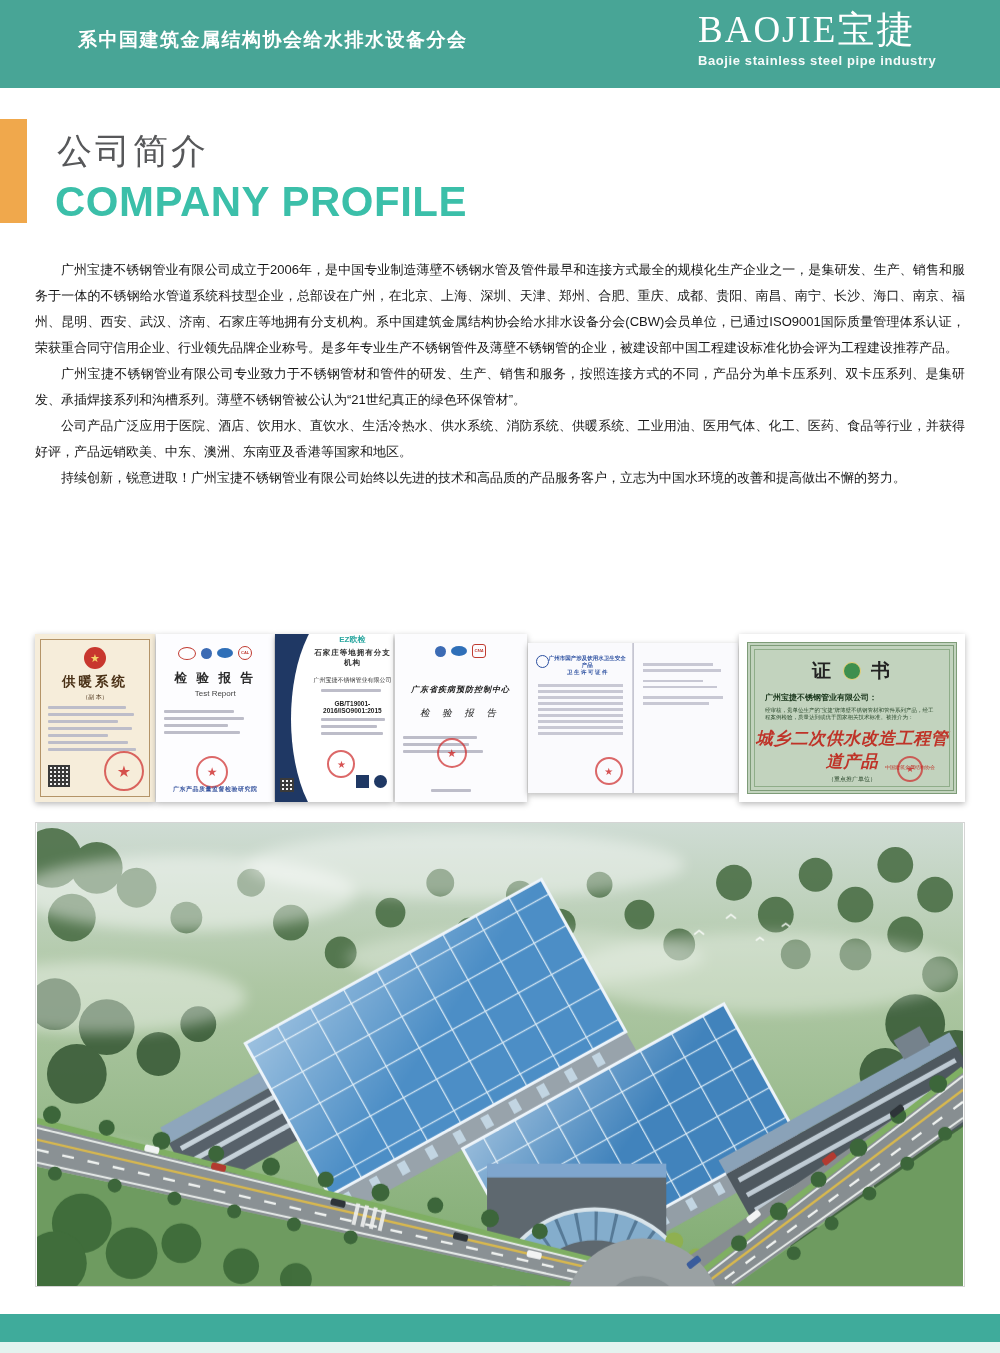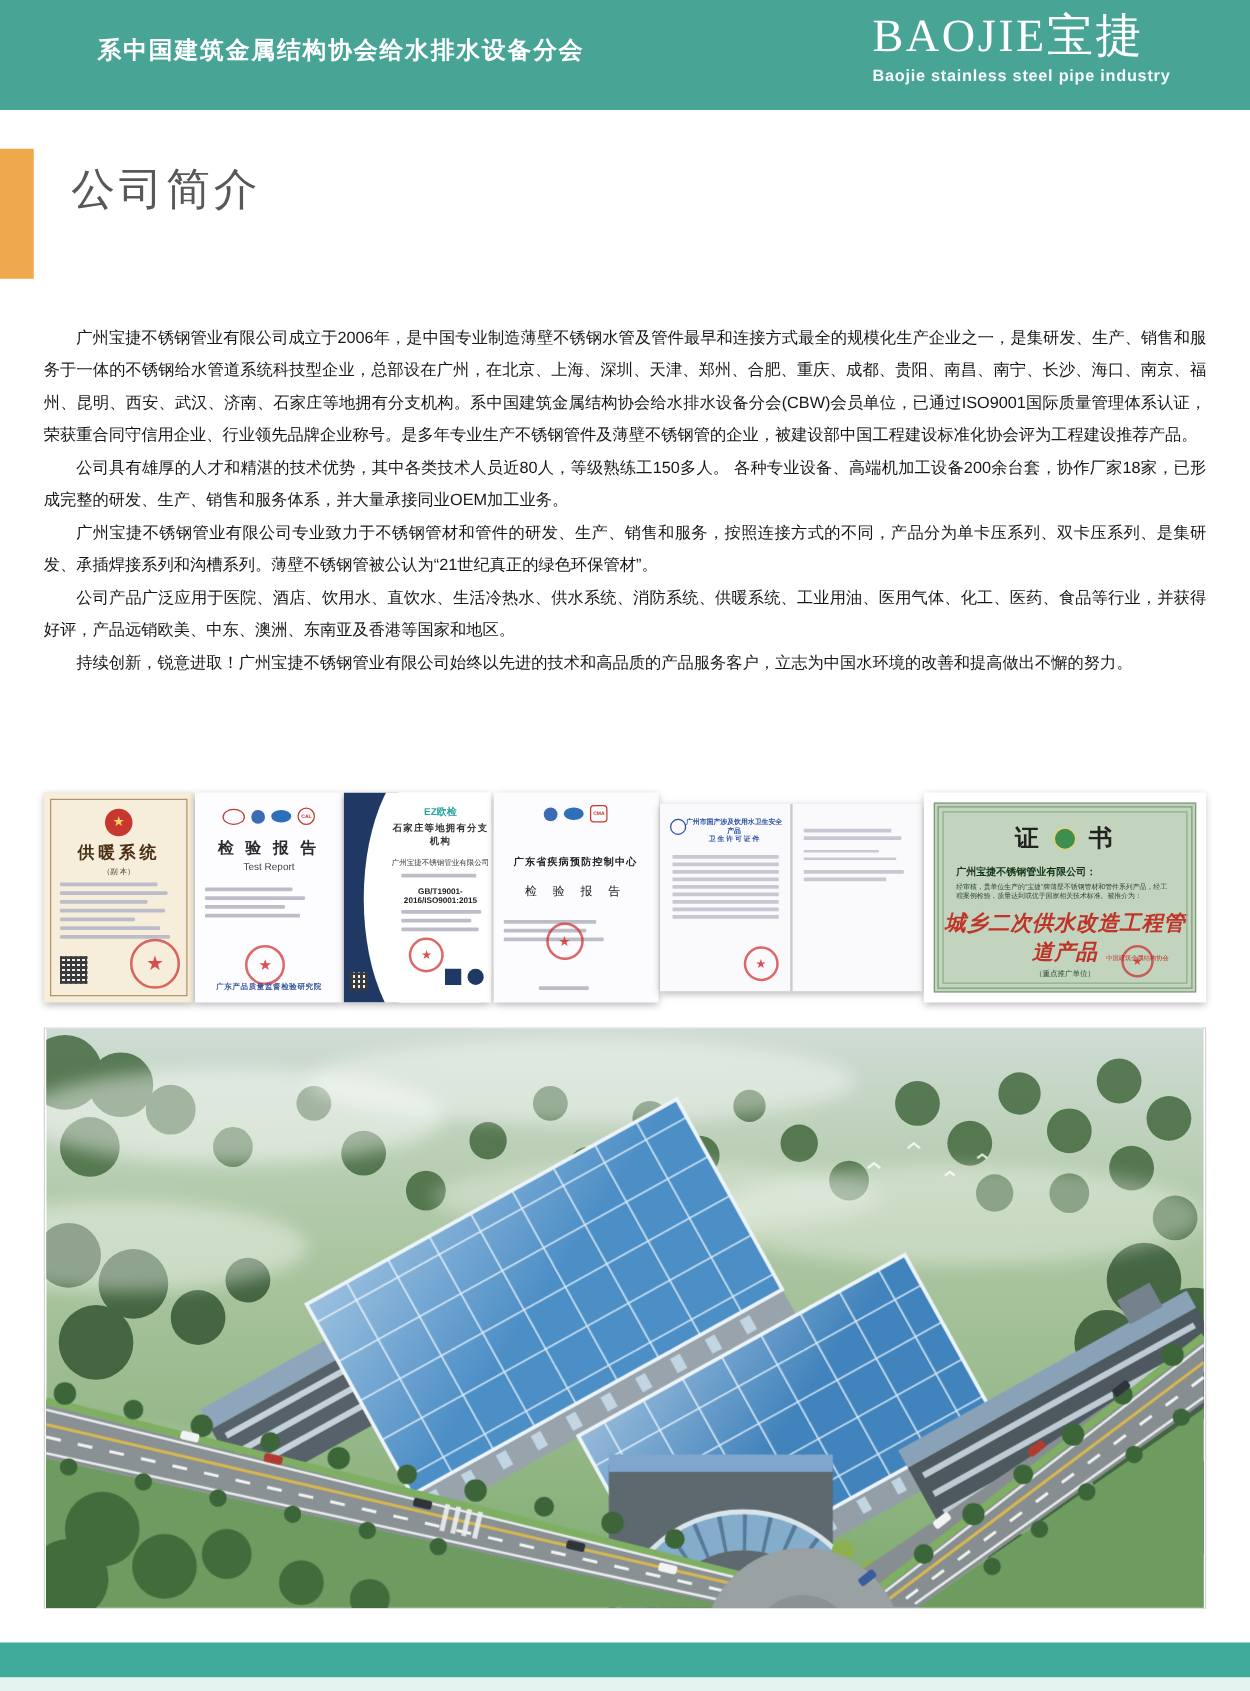--- a/index.html
+++ b/index.html
@@ -59,28 +59,28 @@
   .test-sub{text-align:center;font-size:8px;color:#444;margin-top:2px;}
   .issuer{position:absolute;bottom:8px;left:0;right:0;text-align:center;font-size:6px;
           color:#3A57A0;font-weight:bold;letter-spacing:.5px;}
 
   
   .c-iso{width:118px;height:168px;background:#ffffff;}
   .iso-band{position:absolute;left:0;top:0;width:44px;height:168px;background:#1F3864;}
   .iso-arc{position:absolute;left:16px;top:-30px;width:110px;height:230px;border-radius:50%;
            background:#ffffff;}
   .iso-content{position:absolute;left:36px;top:0;right:0;}
-  .iso-logo{text-align:center;font-size:8px;font-weight:bold;color:#2BA7A0;margin-top:10px;}
+  .iso-logo{text-align:center;font-size:8px;font-weight:bold;color:#2BA7A0;}
   .iso-title{text-align:center;font-size:7.5px;font-weight:bold;color:#333;letter-spacing:1px;margin-top:3px;}
   .iso-company{text-align:center;font-size:6px;color:#333;margin-top:8px;}
   .iso-std{text-align:center;font-size:6.5px;font-weight:bold;color:#222;margin-top:8px;}
   .iso-sq{position:absolute;width:13px;height:13px;background:#1F3864;bottom:14px;}
 
   
-  .c-cdc{width:132px;height:168px;background:#FCFCFE;}
+  .c-cdc{width:132px;height:168px;background:#FCFCFE;font-style:italic;}
   .cdc-org{text-align:center;font-size:8px;font-weight:bold;color:#222;letter-spacing:1px;margin-top:26px;}
   .cdc-title{text-align:center;font-size:9.5px;color:#222;letter-spacing:5px;margin-top:12px;}
 
   
   .c-spread{width:210px;height:150px;background:#FAFAFD;display:flex;}
   .sp-half{position:relative;width:105px;height:150px;}
   .sp-fold{position:absolute;left:104px;top:0;width:2px;height:150px;
            background:linear-gradient(90deg,#d9d9e2,#bfbfcc);}
   .sp-title{font-size:5.5px;font-weight:bold;color:#2B4FA0;text-align:center;line-height:7px;
             margin:12px 6px 0 20px;}
@@ -118,24 +118,24 @@
   <header class="topbar">
     <div class="slogan">系中国建筑金属结构协会给水排水设备分会</div>
     <div class="logo">
       <div class="logo-text">BAOJIE宝捷</div>
       <div class="logo-sub">Baojie stainless steel pipe industry</div>
     </div>
   </header>
 
   <div class="orange-bar"></div>
   <h1 class="title-zh">公司简介</h1>
+  <h2 class="title-en">COMPANY PROFILE</h2>
 
   <section class="profile-text">
     <p>广州宝捷不锈钢管业有限公司成立于2006年，是中国专业制造薄壁不锈钢水管及管件最早和连接方式最全的规模化生产企业之一，是集研发、生产、销售和服务于一体的不锈钢给水管道系统科技型企业，总部设在广州，在北京、上海、深圳、天津、郑州、合肥、重庆、成都、贵阳、南昌、南宁、长沙、海口、南京、福州、昆明、西安、武汉、济南、石家庄等地拥有分支机构。系中国建筑金属结构协会给水排水设备分会(CBW)会员单位，已通过ISO9001国际质量管理体系认证，荣获重合同守信用企业、行业领先品牌企业称号。是多年专业生产不锈钢管件及薄壁不锈钢管的企业，被建设部中国工程建设标准化协会评为工程建设推荐产品。</p>
-    <p>公司具有雄厚的人才和精湛的技术优势，其中各类技术人员近80人，等级熟练工150多人。 各种专业设备、高端机加工设备200余台套，协作厂家18家，已形成完整的研发、生产、销售和服务体系，并大量承接同业OEM加工业务。</p>
     <p>广州宝捷不锈钢管业有限公司专业致力于不锈钢管材和管件的研发、生产、销售和服务，按照连接方式的不同，产品分为单卡压系列、双卡压系列、是集研发、承插焊接系列和沟槽系列。薄壁不锈钢管被公认为“21世纪真正的绿色环保管材”。</p>
     <p>公司产品广泛应用于医院、酒店、饮用水、直饮水、生活冷热水、供水系统、消防系统、供暖系统、工业用油、医用气体、化工、医药、食品等行业，并获得好评，产品远销欧美、中东、澳洲、东南亚及香港等国家和地区。</p>
     <p>持续创新，锐意进取！广州宝捷不锈钢管业有限公司始终以先进的技术和高品质的产品服务客户，立志为中国水环境的改善和提高做出不懈的努力。</p>
   </section>
 
   <section class="certs">
 
     <div class="cert c-license">
       <div class="inner"></div>
       <div style="position:absolute;inset:5px;">

